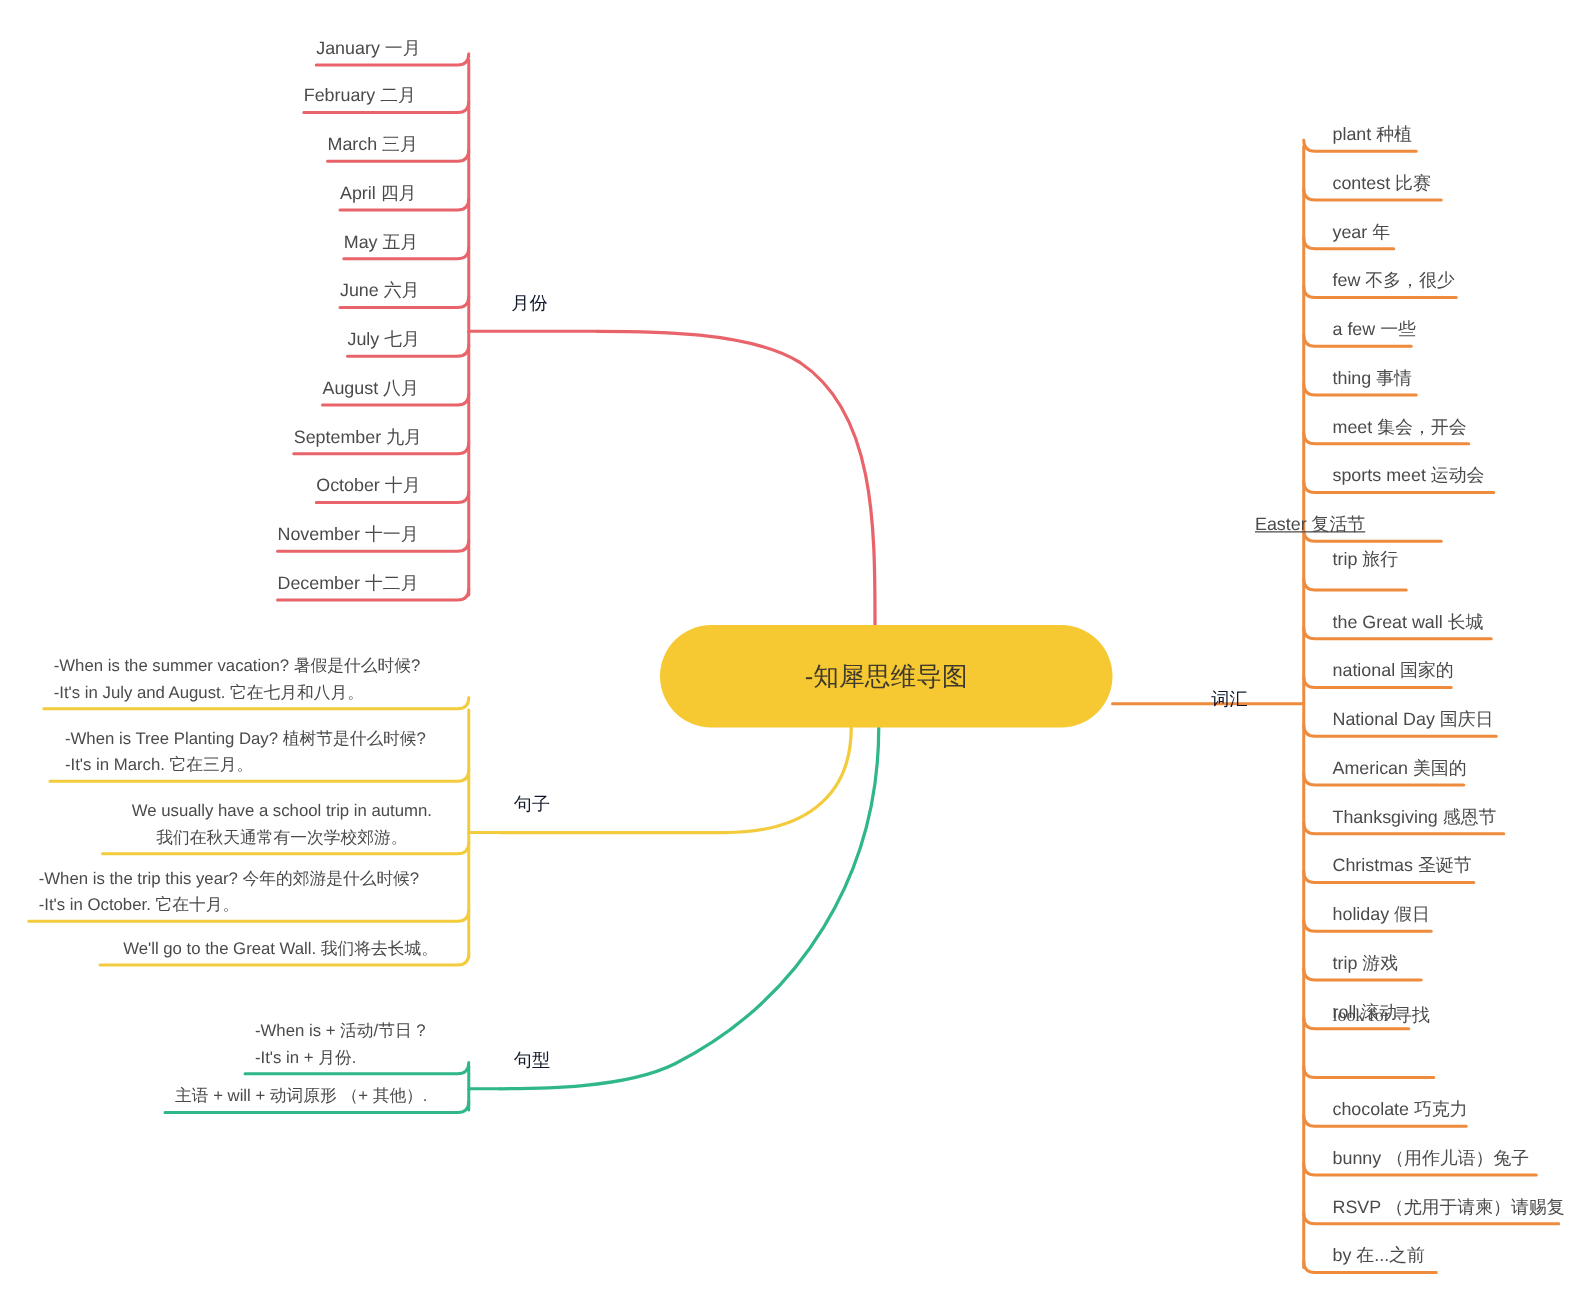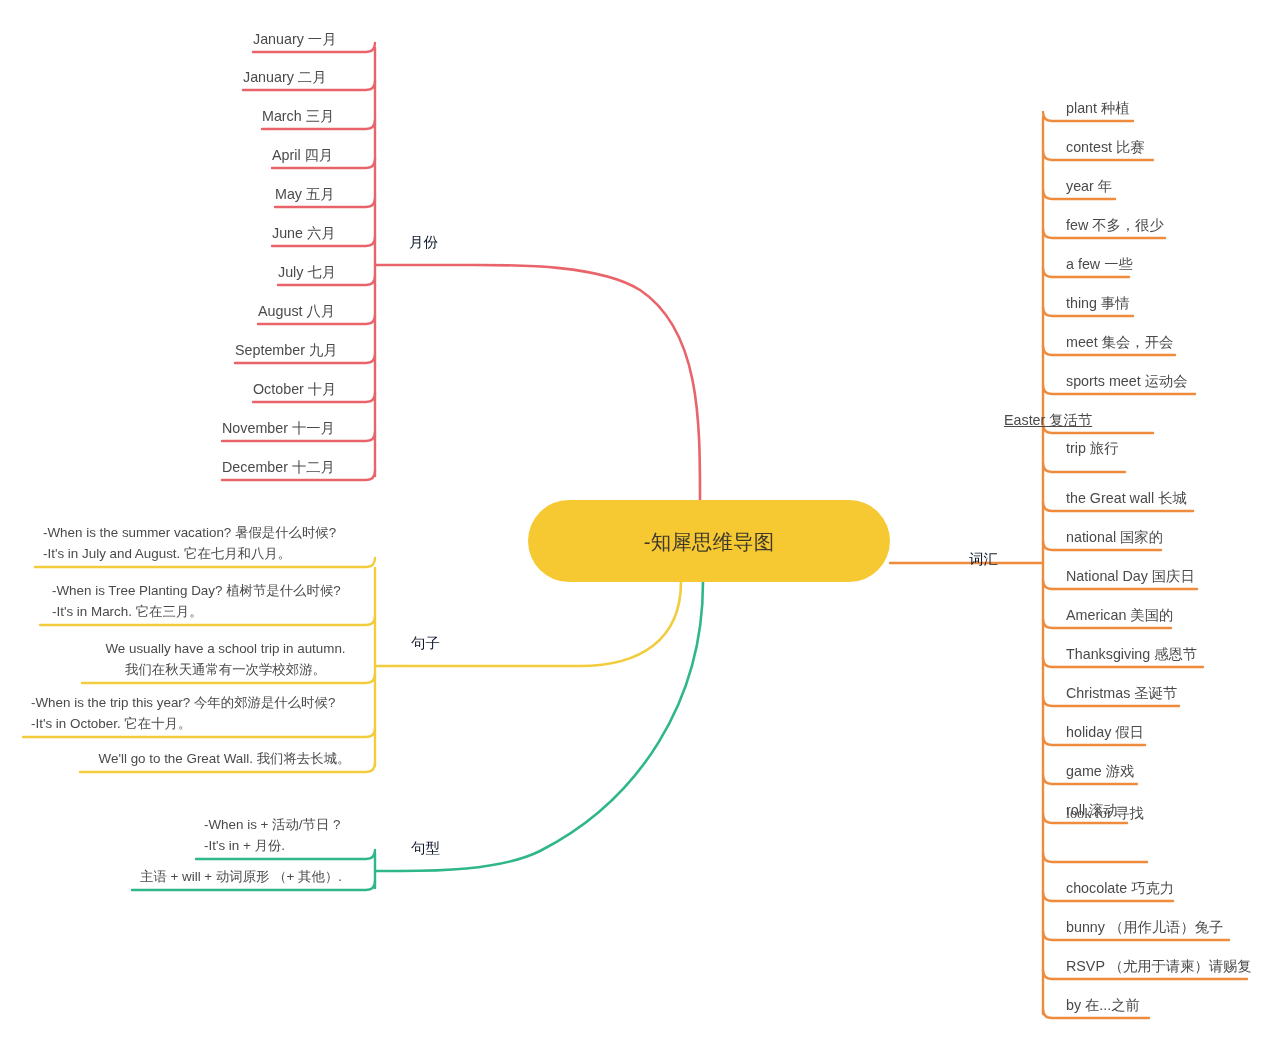--- a/index.html
+++ b/index.html
@@ -136,21 +136,21 @@
     <div class="root-line">-知犀思维导图</div>
   </div>
 
   <div class="branch-label" id="label-months">月份</div>
   <div class="branch-label" id="label-vocab">词汇</div>
   <div class="branch-label" id="label-sentences">句子</div>
   <div class="branch-label" id="label-patterns">句型</div>
 
   <div id="leaves">
       <div class="leaf-text leaf-right" style="left: 253px; top: 30px; width: 122px;">January 一月</div>
-      <div class="leaf-text leaf-right" style="left: 243px; top: 68px; width: 132px;">January 二月</div>
+      <div class="leaf-text leaf-right" style="left: 243px; top: 68px; width: 132px;">February 二月</div>
       <div class="leaf-text leaf-right" style="left: 262px; top: 107px; width: 113px;">March 三月</div>
       <div class="leaf-text leaf-right" style="left: 272px; top: 146px; width: 103px;">April 四月</div>
       <div class="leaf-text leaf-right" style="left: 275px; top: 185px; width: 100px;">May 五月</div>
       <div class="leaf-text leaf-right" style="left: 272px; top: 224px; width: 103px;">June 六月</div>
       <div class="leaf-text leaf-right" style="left: 278px; top: 263px; width: 97px;">July 七月</div>
       <div class="leaf-text leaf-right" style="left: 258px; top: 302px; width: 117px;">August 八月</div>
       <div class="leaf-text leaf-right" style="left: 235px; top: 341px; width: 140px;">September 九月</div>
       <div class="leaf-text leaf-right" style="left: 253px; top: 380px; width: 122px;">October 十月</div>
       <div class="leaf-text leaf-right" style="left: 222px; top: 419px; width: 153px;">November 十一月</div>
       <div class="leaf-text leaf-right" style="left: 222px; top: 458px; width: 153px;">December 十二月</div>
@@ -164,21 +164,21 @@
       <div class="leaf-text leaf-left" style="left: 1066px; top: 372px;">sports meet 运动会</div>
       <div class="leaf-text leaf-left" style="left: 1004px; top: 411px; text-decoration: underline;">Easter 复活节</div>
       <div class="leaf-text leaf-left" style="left: 1066px; top: 439px;">trip 旅行</div>
       <div class="leaf-text leaf-left" style="left: 1066px; top: 489px;">the Great wall 长城</div>
       <div class="leaf-text leaf-left" style="left: 1066px; top: 528px;">national 国家的</div>
       <div class="leaf-text leaf-left" style="left: 1066px; top: 567px;">National Day 国庆日</div>
       <div class="leaf-text leaf-left" style="left: 1066px; top: 606px;">American 美国的</div>
       <div class="leaf-text leaf-left" style="left: 1066px; top: 645px;">Thanksgiving 感恩节</div>
       <div class="leaf-text leaf-left" style="left: 1066px; top: 684px;">Christmas 圣诞节</div>
       <div class="leaf-text leaf-left" style="left: 1066px; top: 723px;">holiday 假日</div>
-      <div class="leaf-text leaf-left" style="left: 1066px; top: 762px;">game 游戏</div>
+      <div class="leaf-text leaf-left" style="left: 1066px; top: 762px;">trip 游戏</div>
       <div class="leaf-text leaf-left" style="left: 1066px; top: 801px;">roll 滚动</div>
       <div class="leaf-text leaf-left" style="left: 1066px; top: 804px; font-family: Liberation Serif, serif;">look for 寻找</div>
       <div class="leaf-text leaf-left" style="left: 1066px; top: 879px;">chocolate 巧克力</div>
       <div class="leaf-text leaf-left" style="left: 1066px; top: 918px;">bunny （用作儿语）兔子</div>
       <div class="leaf-text leaf-left" style="left: 1066px; top: 957px;">RSVP （尤用于请柬）请赐复</div>
       <div class="leaf-text leaf-left" style="left: 1066px; top: 996px;">by 在...之前</div>
       <div class="leaf-text multi-line" style="left: 43px; top: 522px;">-When is the summer vacation? 暑假是什么时候?
 -It's in July and August. 它在七月和八月。</div>
       <div class="leaf-text multi-line" style="left: 52px; top: 580px;">-When is Tree Planting Day? 植树节是什么时候?
 -It's in March. 它在三月。</div>

